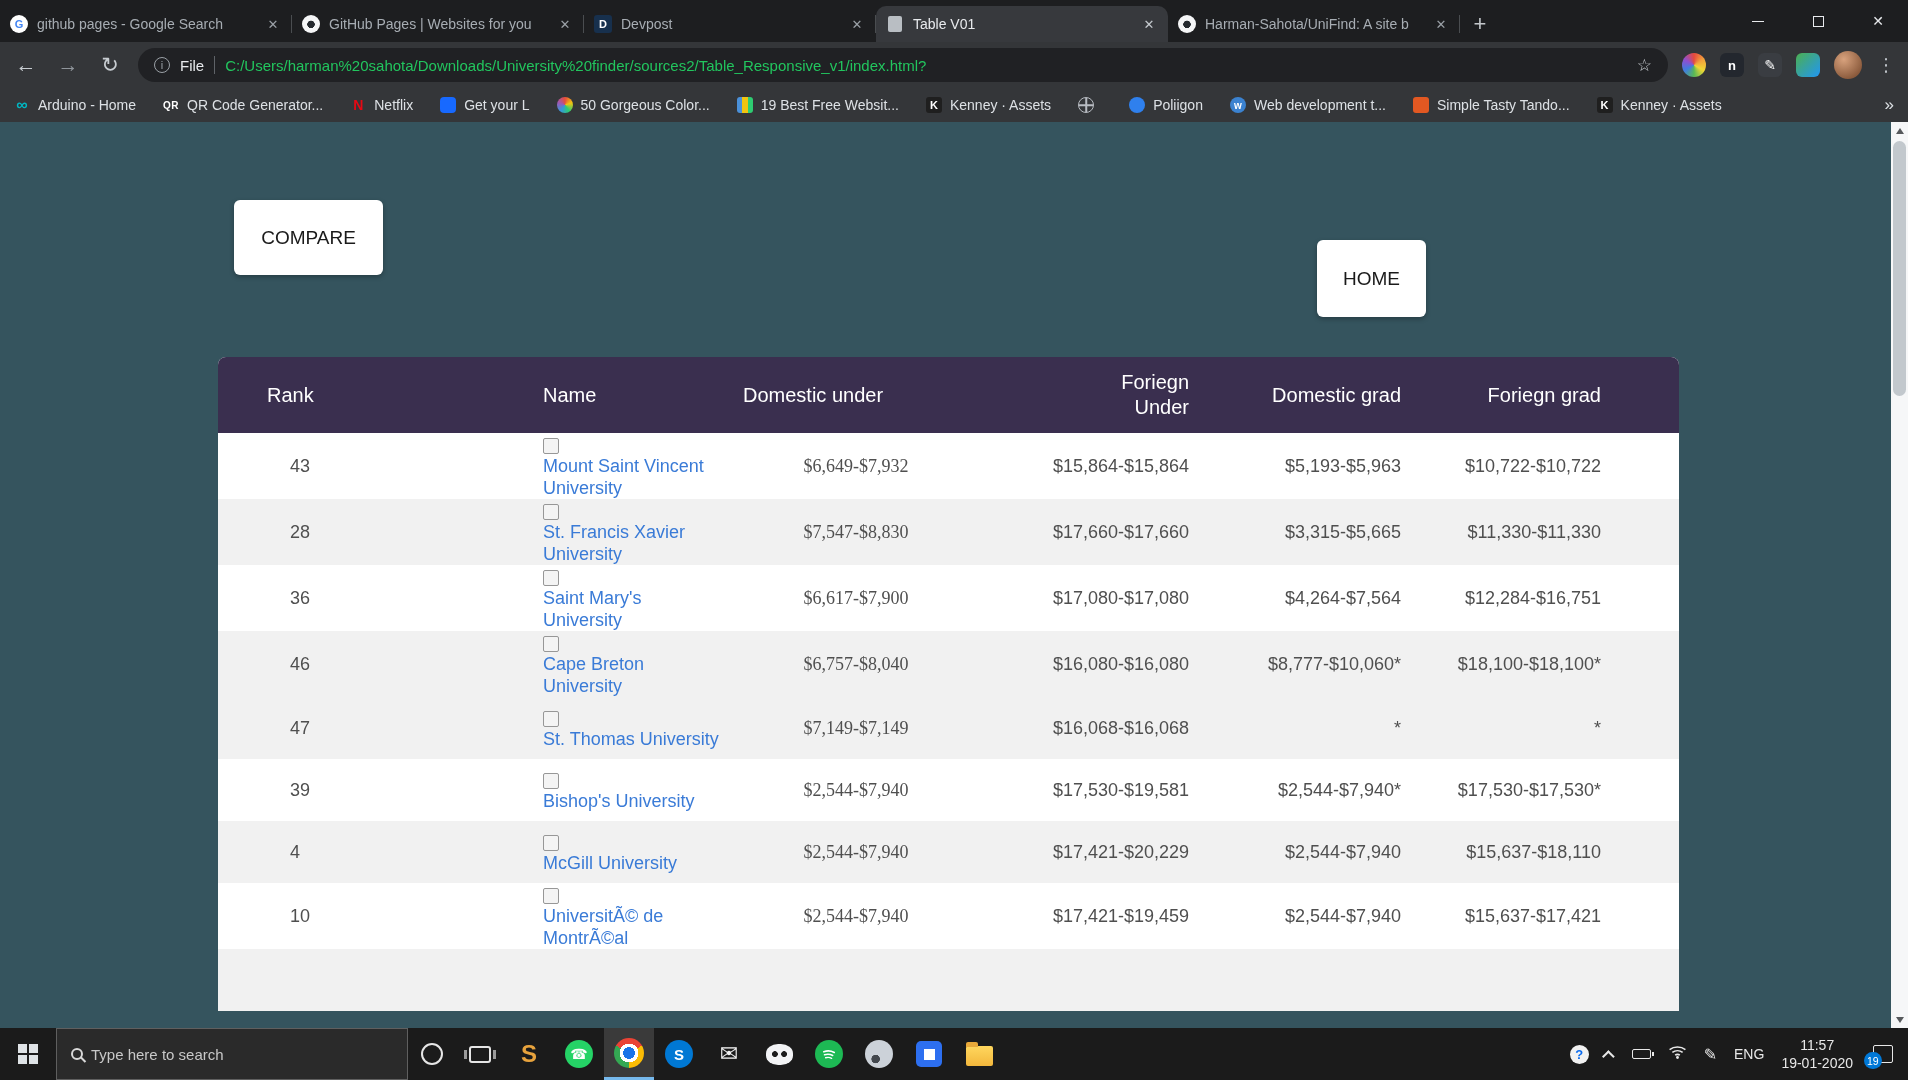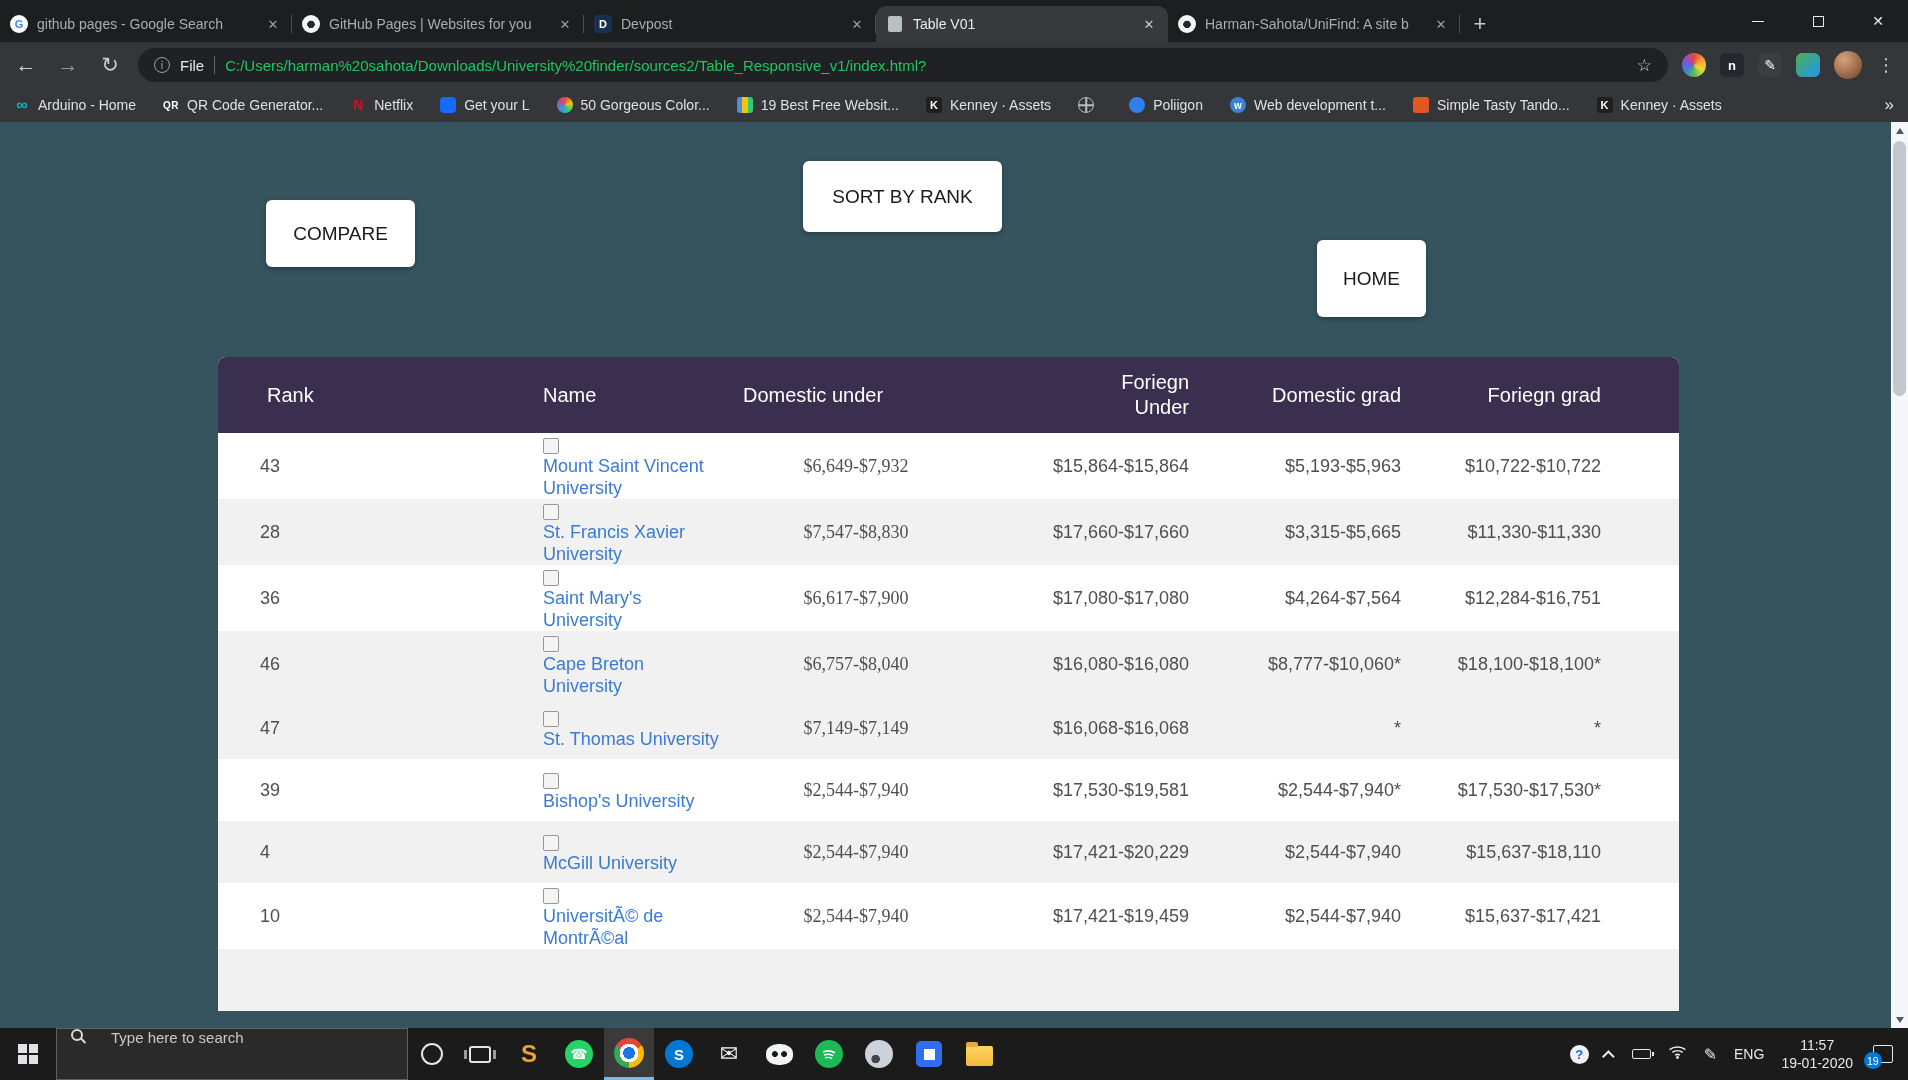--- a/index.html
+++ b/index.html
@@ -58,37 +58,37 @@
   .bi-globe::before { content:""; position:absolute; left:50%; top:0; bottom:0; width:1.5px; background:#b8bcc2; transform:translateX(-50%); }
   .bi-globe::after { content:""; position:absolute; top:50%; left:0; right:0; height:1.5px; background:#b8bcc2; transform:translateY(-50%); }
   .bi-poliigon { background:#2f80ed; border-radius:50%; }
   .bi-webdev { background:#3b82d0; border-radius:50%; color:#fff; font-size:10px; }
   .bi-tandoori { background:#e25822; border-radius:3px; }
   .bm-overflow { margin-left:auto; color:#dde1e5; font-size:17px; }
 
   
   .page { position:absolute; top:122px; left:0; width:1891px; height:906px; background:var(--page-bg,#35545e); overflow:hidden; }
   .pbtn { position:absolute; background:#fff; color:#1a1a1a; border:none; border-radius:6px; box-shadow:0 2px 5px rgba(0,0,0,.28); font-size:19px; font-family:"Liberation Sans", sans-serif; display:flex; align-items:center; justify-content:center; }
-  .btn-compare { left:234px; top:78px;  width:149px; height:67px;margin-left:32px; }
+  .btn-compare { left:234px; top:78px;  width:149px; height:75px; }
   .btn-sort    { left:803px; top:39px;  width:199px; height:71px; }
   .btn-home    { left:1317px; top:118px; width:109px; height:77px; }
 
   .table-wrap { position:absolute; left:209px; top:235px; width:1461px; border-radius:8px 8px 0 0; overflow:hidden;margin-left:9px; }
   table.unitable { width:1461px; border-collapse:collapse; table-layout:fixed; background:#fff; }
   .unitable thead th { background:var(--header-bg,#3a2f4f); color:#fff; font-size:20px; font-weight:400; height:76px; vertical-align:middle; }
   .th-rank { text-align:left; padding-left:49px; }
   .th-name { text-align:left; }
   .th-du   { text-align:left; }
   .th-fu   { text-align:right; padding-right:10px; white-space:pre-line; line-height:25px; }
   .th-dg   { text-align:right; padding-right:10px; }
   .th-fg   { text-align:right; padding-right:78px; }
   .unitable tbody tr { height:62px; background:#fff; }
   .unitable tbody tr.alt { background:var(--row-alt,#f1f1f1); }
   .unitable td { font-size:18px; color:#4f4f4f; vertical-align:middle; }
-  .c-rank { text-align:left; padding-left:42px; }
+  .c-rank { text-align:left; padding-left:72px; }
   .c-name { vertical-align:top; padding-top:5px; }
   .c-du { text-align:center;font-family:Liberation Serif, serif; }
   .c-fu { text-align:right; padding-right:10px; }
   .c-dg { text-align:right; padding-right:10px; }
   .c-fg { text-align:right; padding-right:78px; }
   .cb { display:block; width:16px; height:16px; border:1px solid #979797; background:#f4f4f4; border-radius:2px; margin:0 0 1px 0; }
   .uni-link { color:var(--link,#3a7bd7); text-decoration:none; display:inline-block; max-width:182px; line-height:22px; cursor:pointer; }
 
   
   .scrollbar { position:absolute; top:122px; right:0; width:17px; height:906px; background:#f6f7f8; }
@@ -96,21 +96,21 @@
   .scroll-up { top:0; } .scroll-down { bottom:0; }
   .tri-up { width:0; height:0; border-left:4px solid transparent; border-right:4px solid transparent; border-bottom:6px solid #56595c; }
   .tri-down { width:0; height:0; border-left:4px solid transparent; border-right:4px solid transparent; border-top:6px solid #56595c; }
   .scroll-thumb { position:absolute; top:19px; left:2px; width:13px; height:255px; background:#c2c8cd; border-radius:7px; }
 
   
   .taskbar { position:absolute; bottom:0; left:0; width:1908px; height:52px; background:#1b1b1b; display:flex; align-items:stretch; color:#e8e8e8; }
   .slot { width:56px; display:flex; align-items:center; justify-content:center; }
   .win-logo { display:grid; grid-template-columns:9px 9px; grid-template-rows:9px 9px; gap:2px; }
   .win-logo span { background:#dfe3e6; }
-  .tsearch { width:352px; background:#2a2a2a; border:1px solid #5f5f5f; display:flex; align-items:flex-start; gap:28px; padding-left:14px; color:#c8c8c8; font-size:15px; }
+  .tsearch { width:352px; background:#2a2a2a; border:1px solid #5f5f5f; display:flex; align-items:center; gap:8px; padding-left:14px; color:#c8c8c8; font-size:15px; }
   .ic-search { width:12px; height:12px; border:2px solid #d9d9d9; border-radius:50%; position:relative; flex:0 0 12px; }
   .ic-search::after { content:""; position:absolute; width:2px; height:7px; background:#d9d9d9; transform:rotate(-45deg); right:-3px; bottom:-5px; }
   .slot-sm { width:48px; display:flex; align-items:center; justify-content:center; }
   .ic-cortana { width:22px; height:22px; border-radius:50%; border:2.5px solid #e6e6e6; }
   .ic-taskview { width:22px; height:17px; border:2px solid #e6e6e6; border-radius:3px; position:relative; }
   .ic-taskview::before { content:""; position:absolute; left:-7px; top:2px; width:3px; height:9px; background:#9b9b9b; }
   .ic-taskview::after { content:""; position:absolute; right:-7px; top:2px; width:3px; height:9px; background:#9b9b9b; }
   .task-app { width:50px; display:flex; align-items:center; justify-content:center; }
   .task-app.active { background:#3a3a3a; border-bottom:3px solid var(--accent,#76b9ed); }
   .ic-sublime { color:#e8a33d; font-size:24px; font-weight:bold; }
@@ -254,21 +254,20 @@
       </span>
     <span class="bm">
         <span class="bm-ic bi-kenney">K</span>
         <span>Kenney · Assets</span>
       </span>
     <span class="bm-overflow">»</span>
   </div>
 
   <div class="page">
     <button class="pbtn btn-compare">COMPARE</button>
-    <button class="pbtn btn-sort">SORT BY RANK</button>
     <button class="pbtn btn-home">HOME</button>
 
     <div class="table-wrap">
       <table class="unitable">
         <colgroup>
           <col style="width:325px">
             <col style="width:200px">
             <col style="width:226px">
           <col style="width:230px">
             <col style="width:212px">

